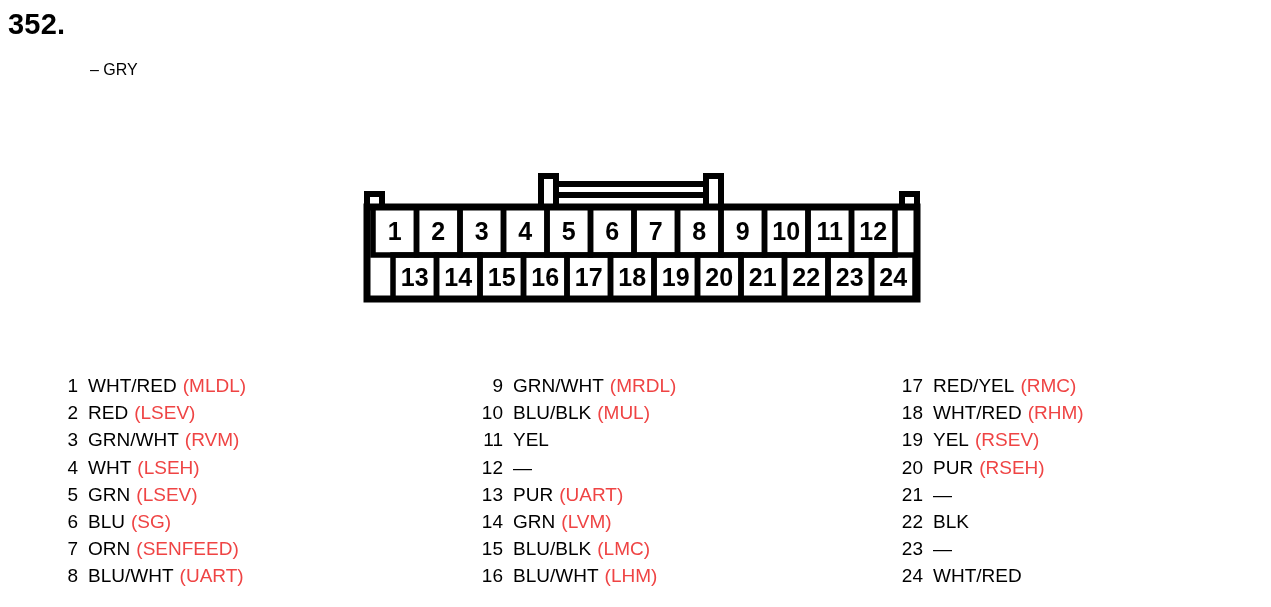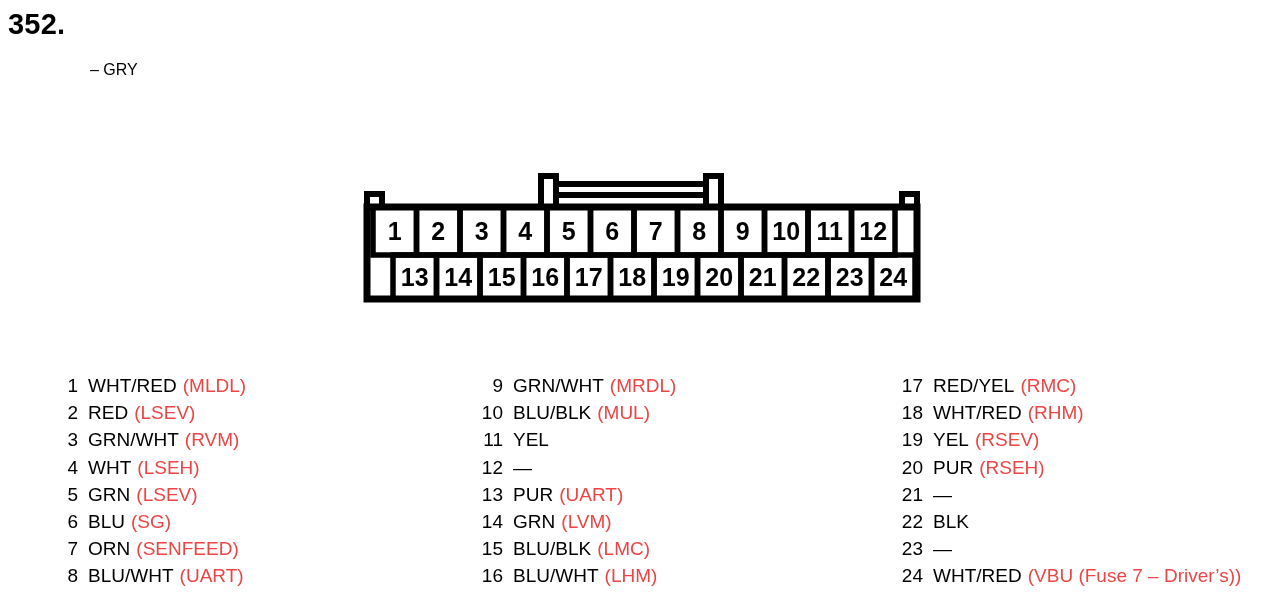--- a/index.html
+++ b/index.html
@@ -264,15 +264,14 @@
       <span class="wire">BLK</span>
     </div>
   <div class="pin-row">
       <span class="pin-num">23</span>
       <span class="wire">—</span>
       <span class="sig"></span>
     </div>
   <div class="pin-row">
       <span class="pin-num">24</span>
       <span class="wire">WHT/RED</span>
-      <span class="sig">(VBU (Fuse 7 – Driver’s))</span>
     </div>
 </div>
 
 </body></html>

